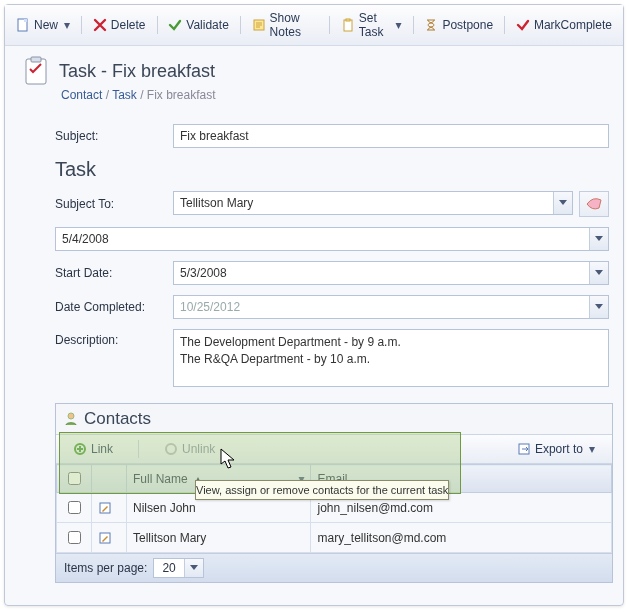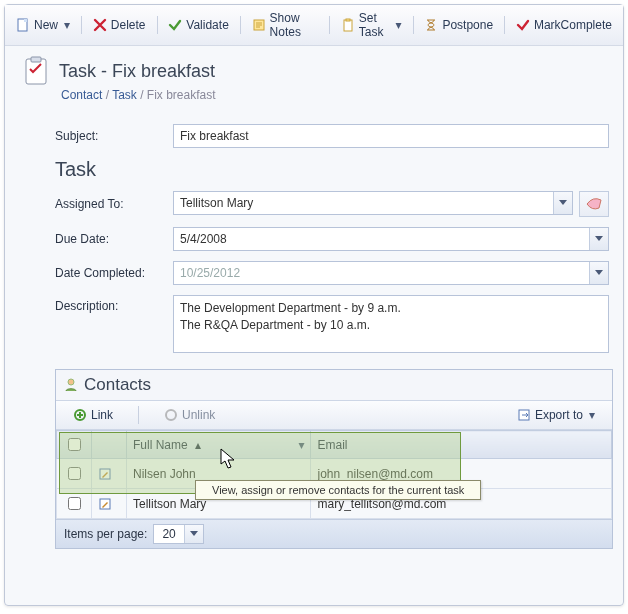--- a/index.html
+++ b/index.html
@@ -36,21 +36,21 @@
 
 
 .panel{margin:16px 10px 0 50px;border:1px solid #b7c3d9}
 .panel-hd{display:flex;align-items:center;gap:6px;padding:5px 8px;border-bottom:1px solid #cdd6e6;background:#f4f6fa}
 .panel-hd .ptitle{font-size:17px;color:#3b4657;font-family:"Trebuchet MS",Verdana,sans-serif}
 .paneltb{display:flex;align-items:center;gap:12px;padding:3px 6px;background:linear-gradient(#fbfcfe,#e9edf5);border-bottom:1px solid #cdd6e6}
 .paneltb .tbtn{padding:3px 10px}
 
 
 .hl{position:absolute;border:1px solid #6f9a3e;background:rgba(178,210,142,.42);pointer-events:none}
-.tooltip{position:absolute;left:190px;top:475px;z-index:5;background:#fbfcee;border:1px solid #8a8a6a;padding:3px 16px;color:#333;font-size:11px;box-shadow:1px 1px 2px rgba(0,0,0,.15)}
+.tooltip{position:absolute;left:190px;top:475px;z-index:5;background:#fbfcee;border:1px solid #8a8a6a;padding:3px 0;color:#333;font-size:11px;box-shadow:1px 1px 2px rgba(0,0,0,.15)}
 
 
 table.grid{width:100%;border-collapse:collapse}
 .grid th{background:linear-gradient(#eef2f9,#dbe2ef);border:1px solid #c2cde0;padding:4px 6px;text-align:left;font-weight:400;color:#2b3546}
 .grid td{border:1px solid #d8dfec;padding:5px 6px}
 .grid .cbcell{width:22px;text-align:center}
 .grid .edcell{width:22px;text-align:center}
 .sorted{color:#273a5e}
 .sort-ic{margin-left:4px}
 
@@ -162,52 +162,64 @@
       <div class="val">
         <div class="fld">
           <input value="Fix breakfast" style="">
         </div>
       </div>
     </div>
 
     <div class="section-h">Task</div>
 
     <div class="row">
-      <div class="lbl">Assigned To:</div>
+      <div class="lbl">Subject To:</div>
       <div class="val" style="display:flex">
         <div class="fld" style="flex:1">
           <div class="ro">Tellitson Mary</div>
           <div class="ddbtn">
               <svg width="8" height="6">
                 <path d="M0 0h8L4 5z" fill="#4a5977"></path>
               </svg>
             </div>
         </div>
         <div class="erase">
           <svg width="16" height="12">
               <path d="M1 6 Q7 -2 15 2 L13 10 Q6 13 1 6" fill="#f6b3c6" stroke="#c76"></path>
             </svg>
         </div>
       </div>
     </div>
 
     <div class="row">
-      <div class="lbl">Due Date:</div>
       <div class="val">
         <div class="fld">
           <input value="5/4/2008" style="">
           <div class="ddbtn">
               <svg width="8" height="6">
                 <path d="M0 0h8L4 5z" fill="#4a5977"></path>
               </svg>
             </div>
         </div>
       </div>
     </div>
 
+    <div class="row">
+      <div class="lbl">Start Date:</div>
+      <div class="val">
+        <div class="fld">
+          <input value="5/3/2008" style="">
+          <div class="ddbtn">
+              <svg width="8" height="6">
+                <path d="M0 0h8L4 5z" fill="#4a5977"></path>
+              </svg>
+            </div>
+        </div>
+      </div>
+    </div>
 
     <div class="row">
       <div class="lbl">Date Completed:</div>
       <div class="val">
         <div class="fld">
           <div class="ro placeholder">10/25/2012</div>
           <div class="ddbtn">
               <svg width="8" height="6">
                 <path d="M0 0h8L4 5z" fill="#4a5977"></path>
               </svg>

